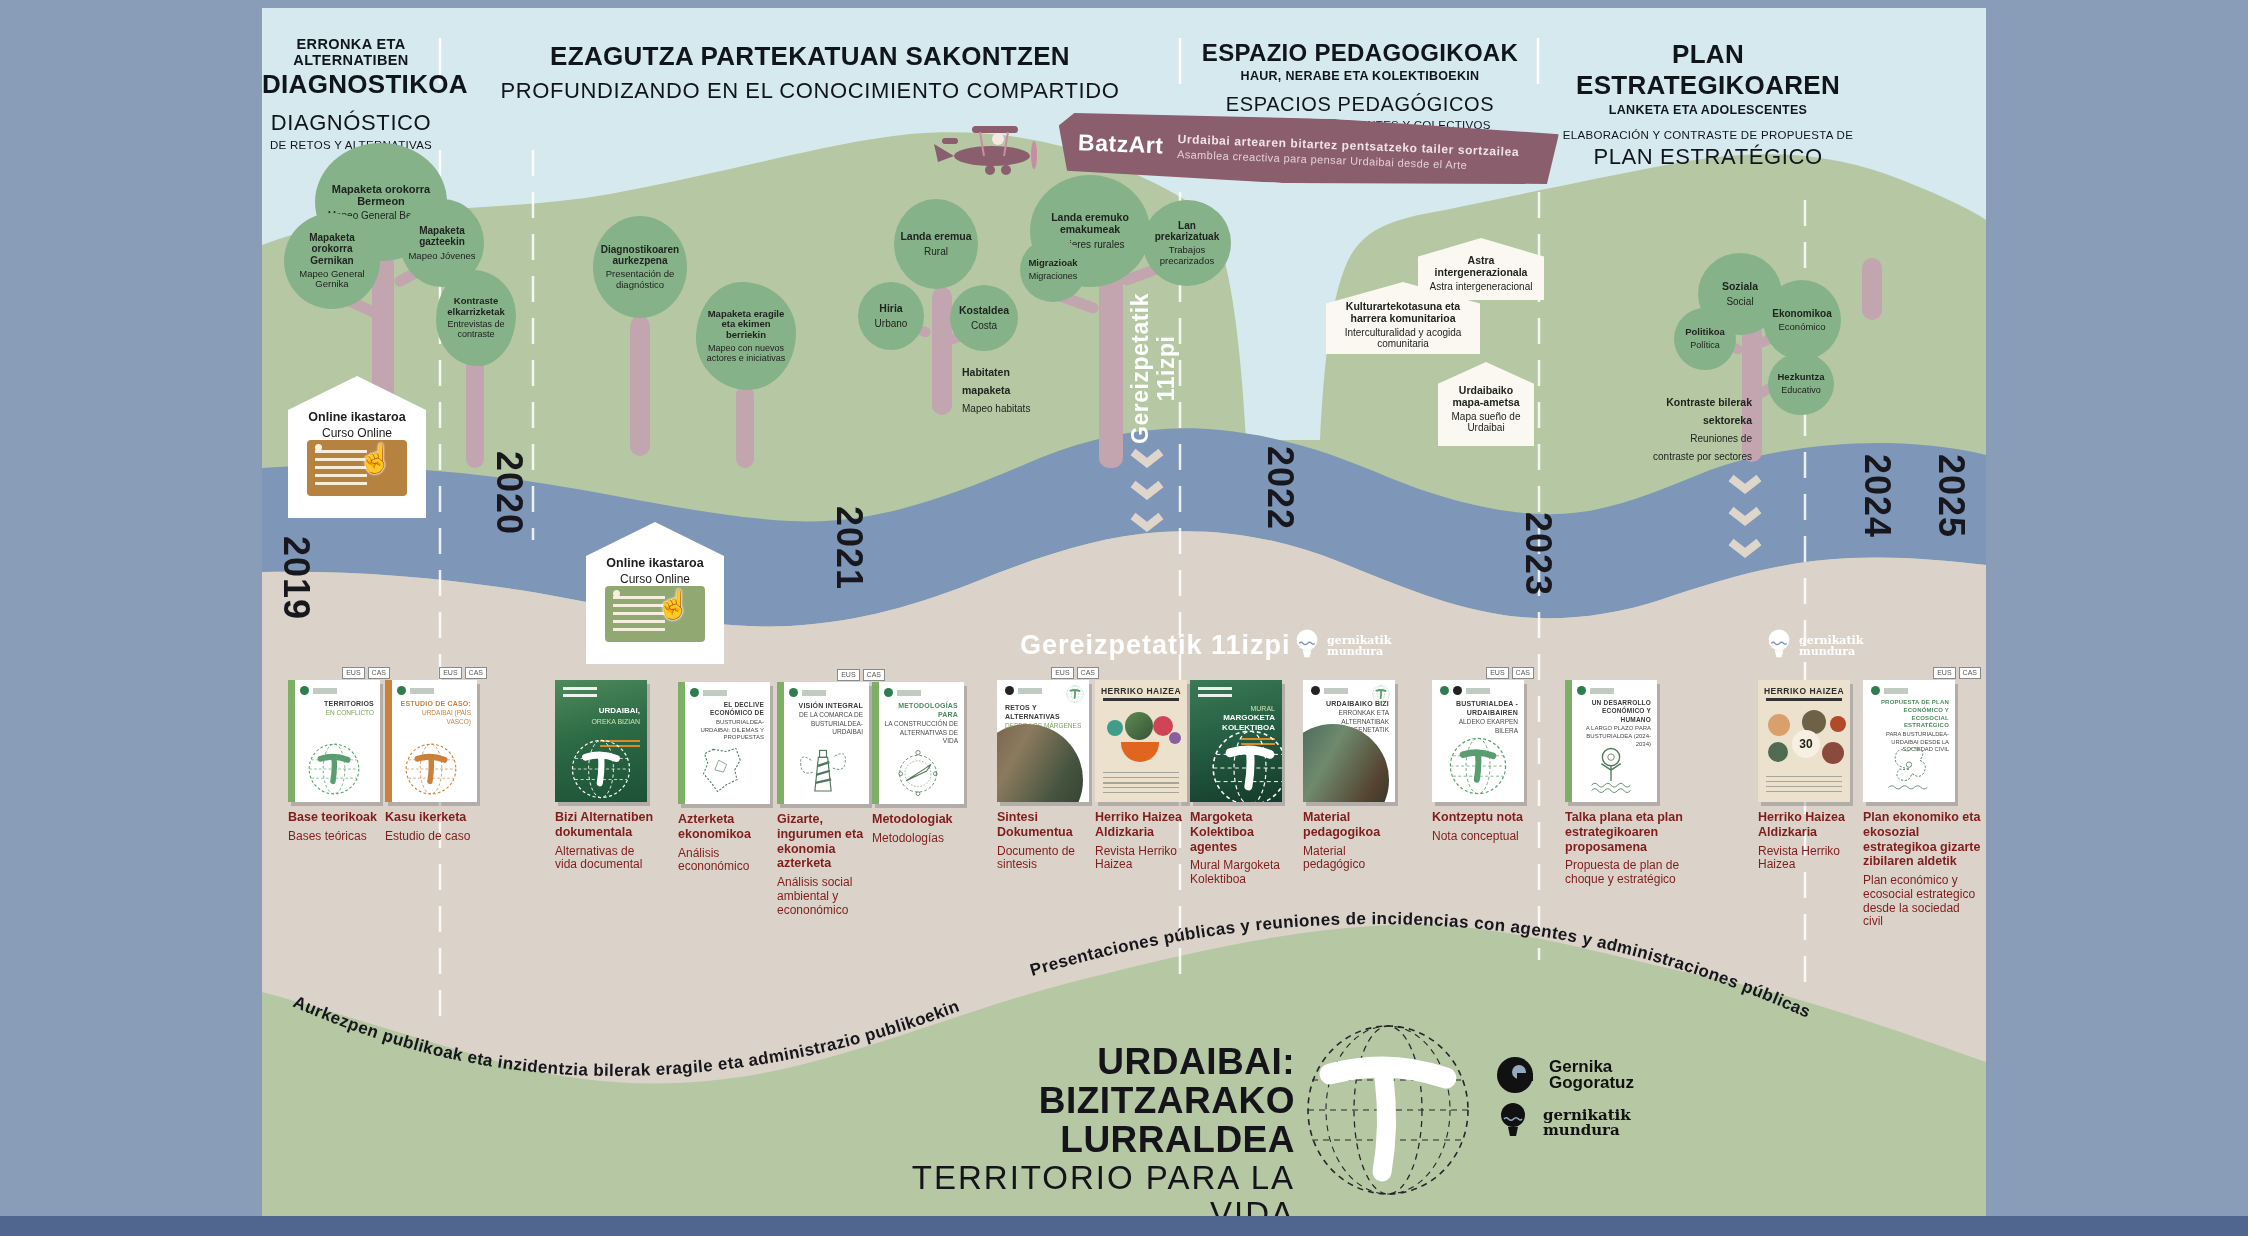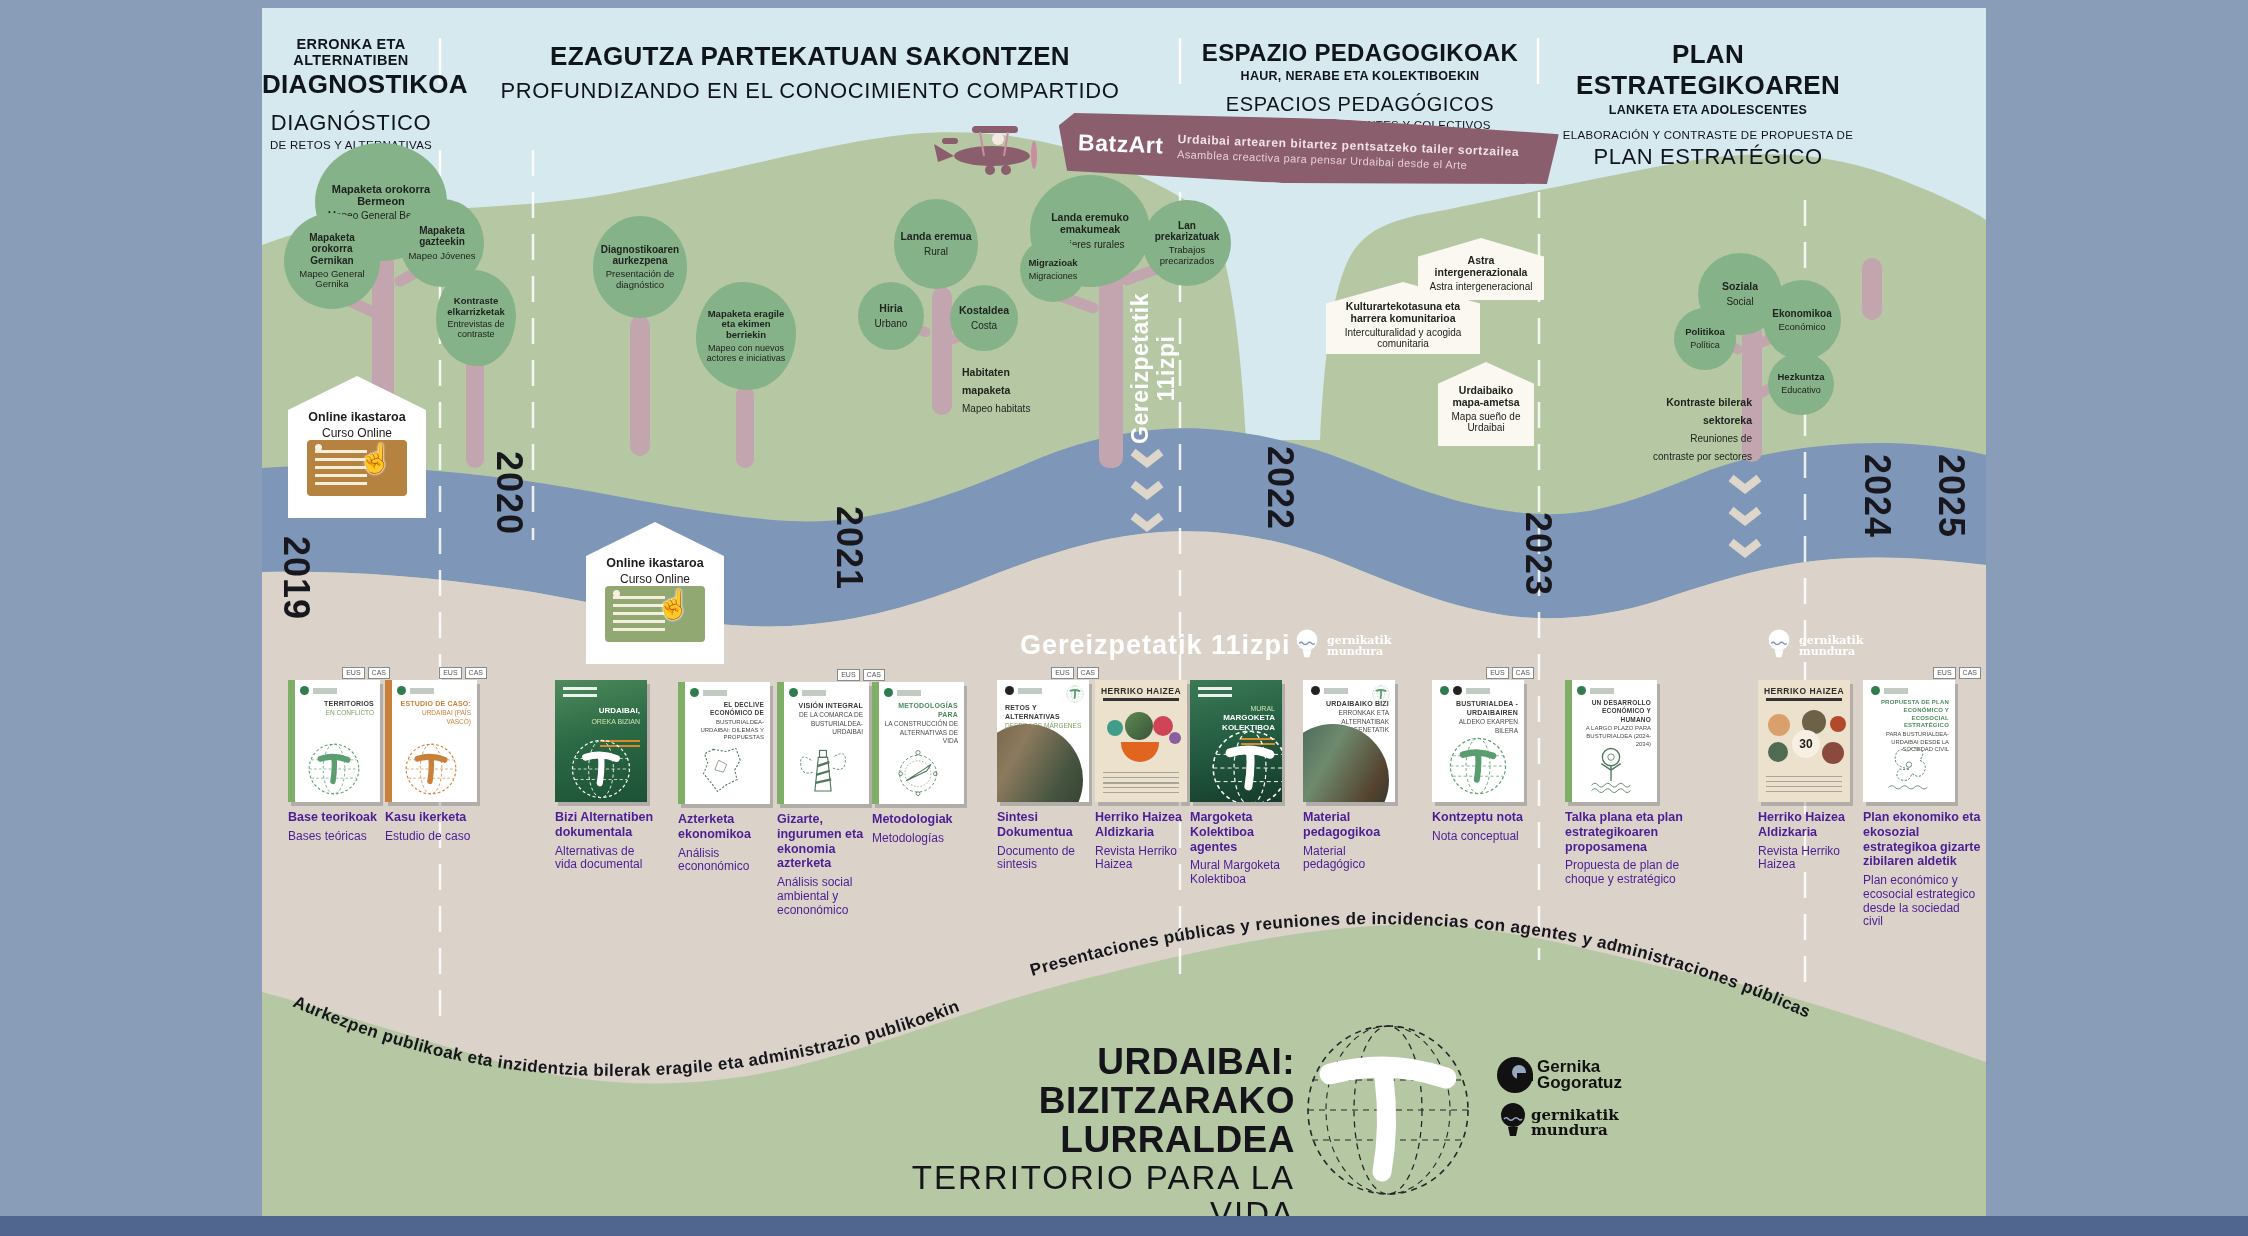--- a/index.html
+++ b/index.html
@@ -44,21 +44,21 @@
   .doc{position:absolute;width:102px;}
   .cover{position:relative;width:92px;height:122px;background:#fff;box-shadow:3px 4px 0 rgba(55,60,75,.25);box-sizing:border-box;}
   .clip{overflow:hidden;}
   .spine{position:absolute;left:0;top:0;bottom:0;width:7px;}
   .lrow{display:flex;gap:4px;align-items:center;padding:6px 6px 0 12px;}
   .lga{width:9px;height:9px;border-radius:50%;background:#2f7d4f;}
   .lgb{width:24px;height:6px;background:#c2cbc2;}
   .ct1{font-size:7px;font-weight:700;color:#3a3a38;text-align:right;padding:4px 6px 0 12px;line-height:1.3;letter-spacing:.2px;}
   .ct2{font-size:6.5px;color:#7aa05a;text-align:right;padding:1px 6px 0 12px;line-height:1.3;}
   .mot{position:absolute;bottom:6px;left:50%;transform:translateX(-50%);width:54px;height:54px;}
-  .cap{margin-top:8px;color:#4c1d95;}
+  .cap{margin-top:8px;color:#7f1d1d;}
   .ceu{font-weight:700;font-size:12.5px;line-height:1.18;}
   .ces{font-size:12px;line-height:1.15;margin-top:5px;}
   .tabs{position:absolute;top:-13px;right:0;display:flex;gap:3px;}
   .tab{font-size:7px;border:1px solid #8a8a8a;background:#fff;color:#555;padding:0 3px;line-height:10px;}
   .cgreen{background:linear-gradient(165deg,#4e8a5c 0%,#2c6a45 45%,#1c5136 100%);}
   .cgreen2{background:linear-gradient(165deg,#3a7a55 0%,#245c41 50%,#143b2b 100%);}
   .cream{background:#ece1cc;}
   .wl{position:absolute;left:8px;top:7px;width:34px;height:12px;background:repeating-linear-gradient(180deg,rgba(255,255,255,.9) 0 3px,transparent 3px 7px);}
   .wt1{font-size:8px;font-weight:700;color:#fff;text-align:right;padding:26px 7px 0 10px;line-height:1.3;}
   .wt2{font-size:7px;color:#cfe3b4;text-align:right;padding:1px 7px 0 10px;line-height:1.3;}
@@ -73,21 +73,21 @@
   .photoarc.teal{background:linear-gradient(120deg,#3b5b57 0%,#6f8a6d 40%,#54432f 75%,#26302a 100%);}
   
   .banner{position:absolute;left:1058px;top:118px;width:500px;height:66px;background:#8a5e6d;transform:rotate(2.2deg);clip-path:polygon(0 26%,3% 6%,55% 0%,100% 10%,98% 86%,45% 100%,2% 94%);display:flex;align-items:center;gap:14px;padding:0 20px;box-sizing:border-box;}
   .bbrand{font-size:23px;font-weight:800;color:#fff;letter-spacing:.5px;}
   .bl1{font-size:12px;font-weight:700;color:#f2e3e8;letter-spacing:.6px;}
   .bl2{font-size:11px;color:#e6cfd7;margin-top:2px;letter-spacing:.4px;}
   
   .ftitle{position:absolute;left:900px;top:1042px;width:395px;text-align:right;color:#14141a;}
   .ft1,.ft2{font-size:37px;font-weight:800;line-height:1.06;letter-spacing:.5px;}
   .ft3{font-size:33px;font-weight:400;line-height:1.1;letter-spacing:2px;}
-  .fglogo{display:flex;align-items:center;gap:3px;position:absolute;}
+  .fglogo{display:flex;align-items:center;gap:15px;position:absolute;}
   .ggtxt{font-size:17px;font-weight:700;line-height:.95;color:#111;}
   .fgmtxt{font-family:"DejaVu Serif",serif;font-weight:700;font-size:15px;line-height:1;color:#111;}
   .strip{position:absolute;left:0;right:0;top:1216px;height:20px;background:#50668e;}
 </style>
 </head>
 <body>
 
 <div id="canvas">
 
   <svg class="land" width="2248" height="1236" viewBox="0 0 2248 1236">

